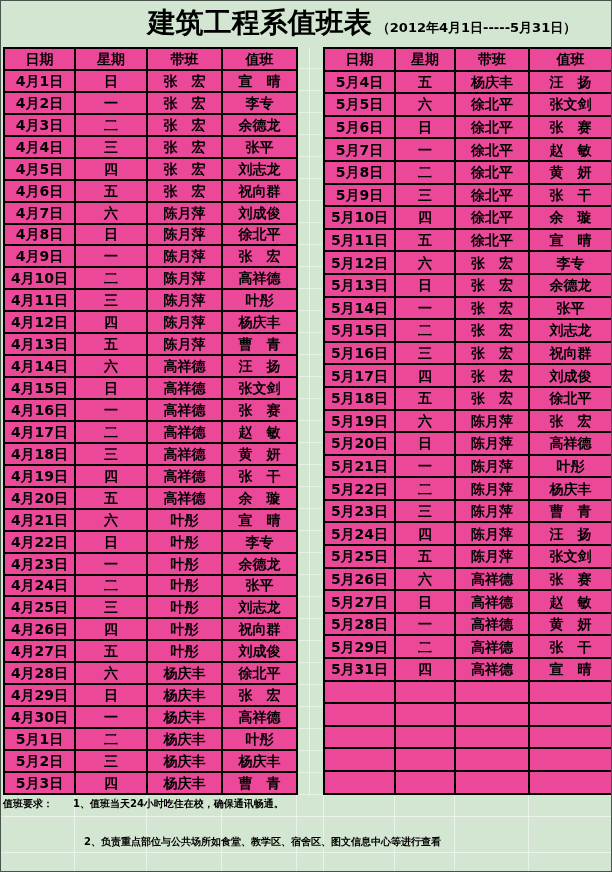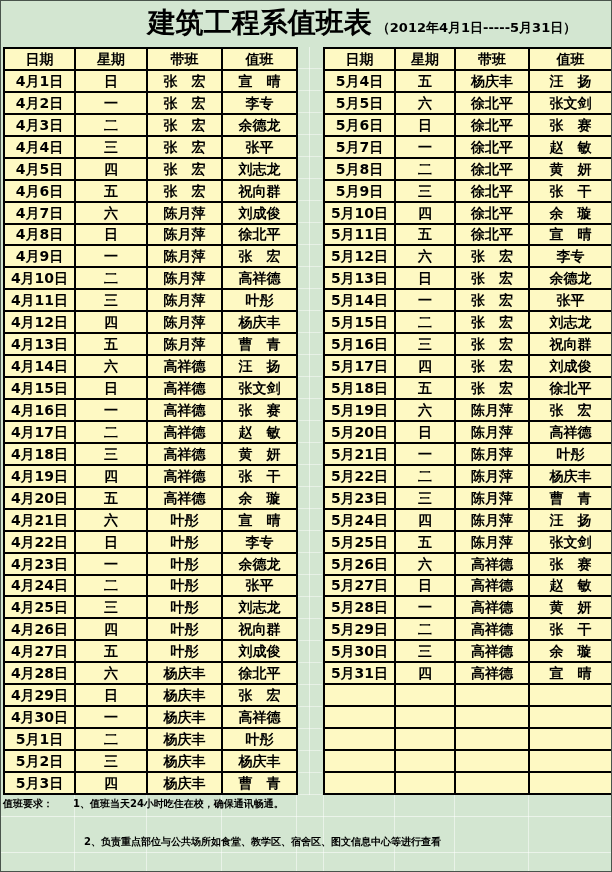--- a/index.html
+++ b/index.html
@@ -45,21 +45,21 @@
       linear-gradient(rgba(255,255,255,.5),rgba(255,255,255,.5)) 527px 0/1px 100% no-repeat,
       linear-gradient(rgba(255,255,255,.55),rgba(255,255,255,.55)) 0 21px/100% 1px no-repeat,
       linear-gradient(rgba(255,255,255,.55),rgba(255,255,255,.55)) 0 57px/100% 1px no-repeat;
   }
 
   
   .duty-table{
     position:absolute;top:46px;
     border-collapse:collapse;table-layout:fixed;
     height:748px;
-    background:#fef9c3;
+    background:#ec4899;
     border:2px solid #000;
   }
   .duty-table td{
     border:2px solid #000;
     font-size:14px;font-weight:bold;
     text-align:center;vertical-align:middle;
     padding:0;line-height:1;
     white-space:nowrap;overflow:hidden;
   }
   #table-left{left:2px;width:293px;}
@@ -466,26 +466,20 @@
           <td>5月28日</td>
           <td>一</td>
           <td>高祥德</td>
           <td>黄　妍</td>
         </tr>
         <tr>
           <td>5月29日</td>
           <td>二</td>
           <td>高祥德</td>
           <td>张　干</td>
-        </tr>
-        <tr>
-          <td>5月30日</td>
-          <td>三</td>
-          <td>高祥德</td>
-          <td>余　璇</td>
         </tr>
         <tr>
           <td>5月31日</td>
           <td>四</td>
           <td>高祥德</td>
           <td>宣　晴</td>
         </tr>
         <tr>
           <td>&nbsp;</td>
           <td>&nbsp;</td>

